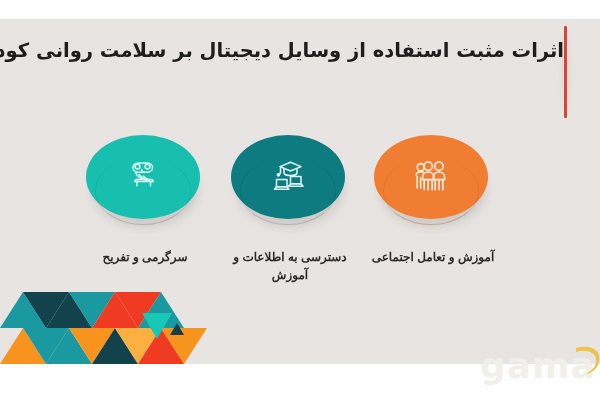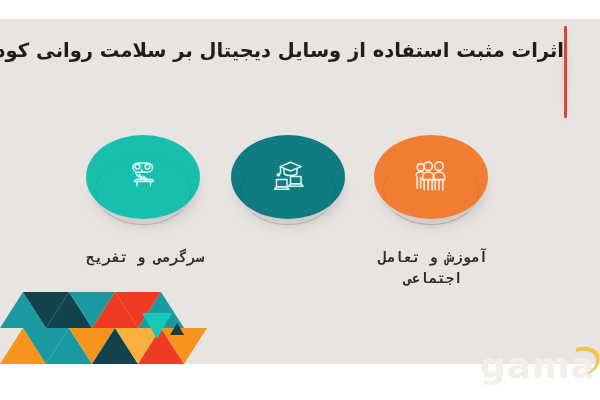--- a/index.html
+++ b/index.html
@@ -167,22 +167,22 @@
     align-items: center;
     justify-content: center;
   }
   .disc-icon svg { display: block; }
 
   
   .caption {
     margin-top: 18px;
     text-align: center;
     direction: rtl;
-    font-family: Liberation Mono, monospace;
-    font-size: 14px;
+    font-family: Liberation Sans, sans-serif;
+    font-size: 12px;
     font-weight: bold;
     color: #2b2b29;
     line-height: 1.5;
     padding: 0 10px;
   }
 
   
   .tri-deco {
     position: absolute;
     left: 0;
@@ -295,20 +295,21 @@
             <circle cx="10.4" cy="15.8" r="1.1"></circle>
 
             <path d="M8.5 20.5h10.5v7.2H8.5z"></path>
             <path d="M6.5 30.2h14.5l-2-2.5H8.5z"></path>
 
             <path d="M22.5 17.5h10.5v7.2H22.5z"></path>
             <path d="M20.5 27.2H35l-2-2.5H22.5z"></path>
           </svg>
         </div>
       </div>
+      <div class="caption">دسترسی به اطلاعات و آموزش</div>
     </div>
 
     <div class="card card-3">
       <div class="disc-wrap">
         <div class="disc-shadow"></div>
         <div class="disc disc-c3"></div>
         <div class="disc-lip disc-lip-c3"></div>
         <div class="disc-icon">
           <svg width="38" height="36" viewBox="0 0 38 36" fill="none" stroke="#fdf0e2" stroke-width="1.6" stroke-linecap="round" stroke-linejoin="round">
 

